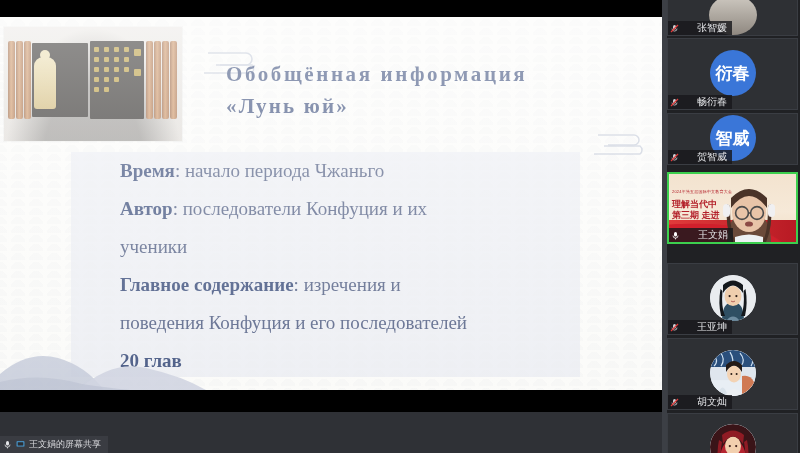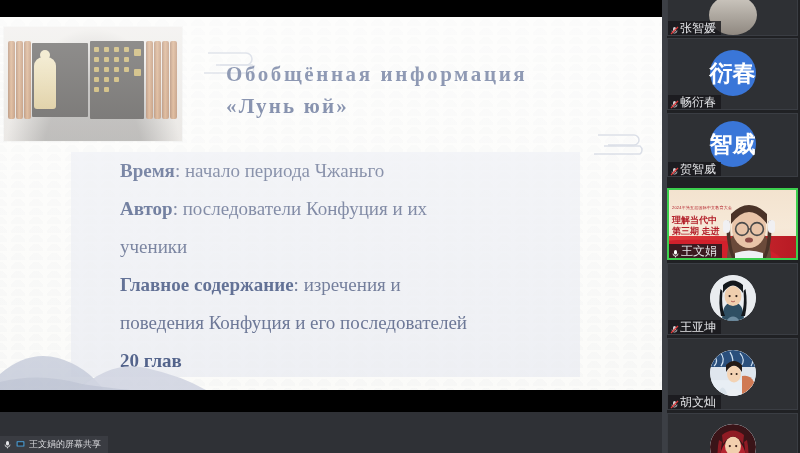--- a/index.html
+++ b/index.html
@@ -98,28 +98,28 @@
   
   .strip{position:absolute;left:662px;top:0;width:138px;height:453px;background:#202124;}
   .strip-gutter{position:absolute;left:0;top:0;width:5px;height:453px;background:#3c3f45;}
   .tile{
     position:absolute;left:5px;width:131px;background:#2e3034;
     border:1px solid #3a3d43;box-sizing:border-box;overflow:hidden;
   }
   .tile.active{border:2px solid #3ccf4e;}
   .tile-name{
     position:absolute;left:0;bottom:0;height:14px;max-width:96%;
-    display:flex;align-items:center;gap:1px;padding:0 5px 0 2px;
-    background:rgba(24,25,28,.82);color:#e3e4e7;font-size:12px;white-space:nowrap;
+    display:flex;align-items:center;gap:18px;padding:0 5px 0 2px;
+    background:rgba(24,25,28,.82);color:#e3e4e7;font-size:10px;white-space:nowrap;
   }
   .avatar{
     position:absolute;left:50%;top:50%;transform:translate(-50%,-52%);
     width:46px;height:46px;border-radius:50%;
     display:flex;align-items:center;justify-content:center;
-    color:#fff;font-size:23px;font-weight:bold;letter-spacing:0;
+    color:#fff;font-size:17px;font-weight:bold;letter-spacing:0;
     font-family:"DejaVu Sans",sans-serif;
   }
   .avatar.blue{background:#3a76d8;}
   .avatar.img{overflow:hidden;background:#d9dde4;}
   .avatar.img svg{display:block;}
 
   
   .cam{position:absolute;inset:0;background:linear-gradient(180deg,#f3e3cf 0%,#f6e9d8 55%,#f0dcc3 100%);}
   .cam-banner{position:absolute;left:3px;top:12px;color:#b3202a;font-weight:bold;font-size:9px;line-height:11px;white-space:nowrap;}
   .cam-banner .tiny{font-size:4px;font-weight:normal;color:#b3202a;letter-spacing:.2px;display:block;margin-bottom:2px;}
@@ -271,35 +271,35 @@
           <svg width="9" height="9" viewBox="0 0 9 9">
               <rect x="3" y="1" width="3" height="4.6" rx="1.5" fill="#cfd1d5"></rect>
               <path d="M2 4.6a2.5 2.5 0 0 0 5 0" fill="none" stroke="#cfd1d5" stroke-width=".8"></path>
               <line x1="1" y1="8" x2="8" y2="1" stroke="#e03b3b" stroke-width="1.2"></line>
             </svg>
         </span>
         <span>畅衍春</span>
       </div>
     </div>
 
-    <div class="tile" style="top:113px;height:64px">
+    <div class="tile" style="top:113px;height:52px">
       <div class="avatar blue">智威</div>
       <div class="tile-name">
         <span class="mini-ico">
           <svg width="9" height="9" viewBox="0 0 9 9">
               <rect x="3" y="1" width="3" height="4.6" rx="1.5" fill="#cfd1d5"></rect>
               <path d="M2 4.6a2.5 2.5 0 0 0 5 0" fill="none" stroke="#cfd1d5" stroke-width=".8"></path>
               <line x1="1" y1="8" x2="8" y2="1" stroke="#e03b3b" stroke-width="1.2"></line>
             </svg>
         </span>
         <span>贺智威</span>
       </div>
     </div>
 
-    <div class="tile active" style="top:188px;height:72px">
+    <div class="tile active" style="top:172px;height:72px">
       <div class="cam">
         <div class="cam-banner">
           <span class="tiny">2024年第五届国际中文教育大会</span>
           <span>理解当代中</span><br>
           <span>第三期 走进</span>
         </div>
         <div class="cam-ribbon"></div>
         <div class="cam-head">
           <svg width="56" height="64" viewBox="0 0 56 64">
             <path d="M6 62 Q6 30 28 30 Q50 30 50 62 Z" fill="#6b4a3a"></path>

